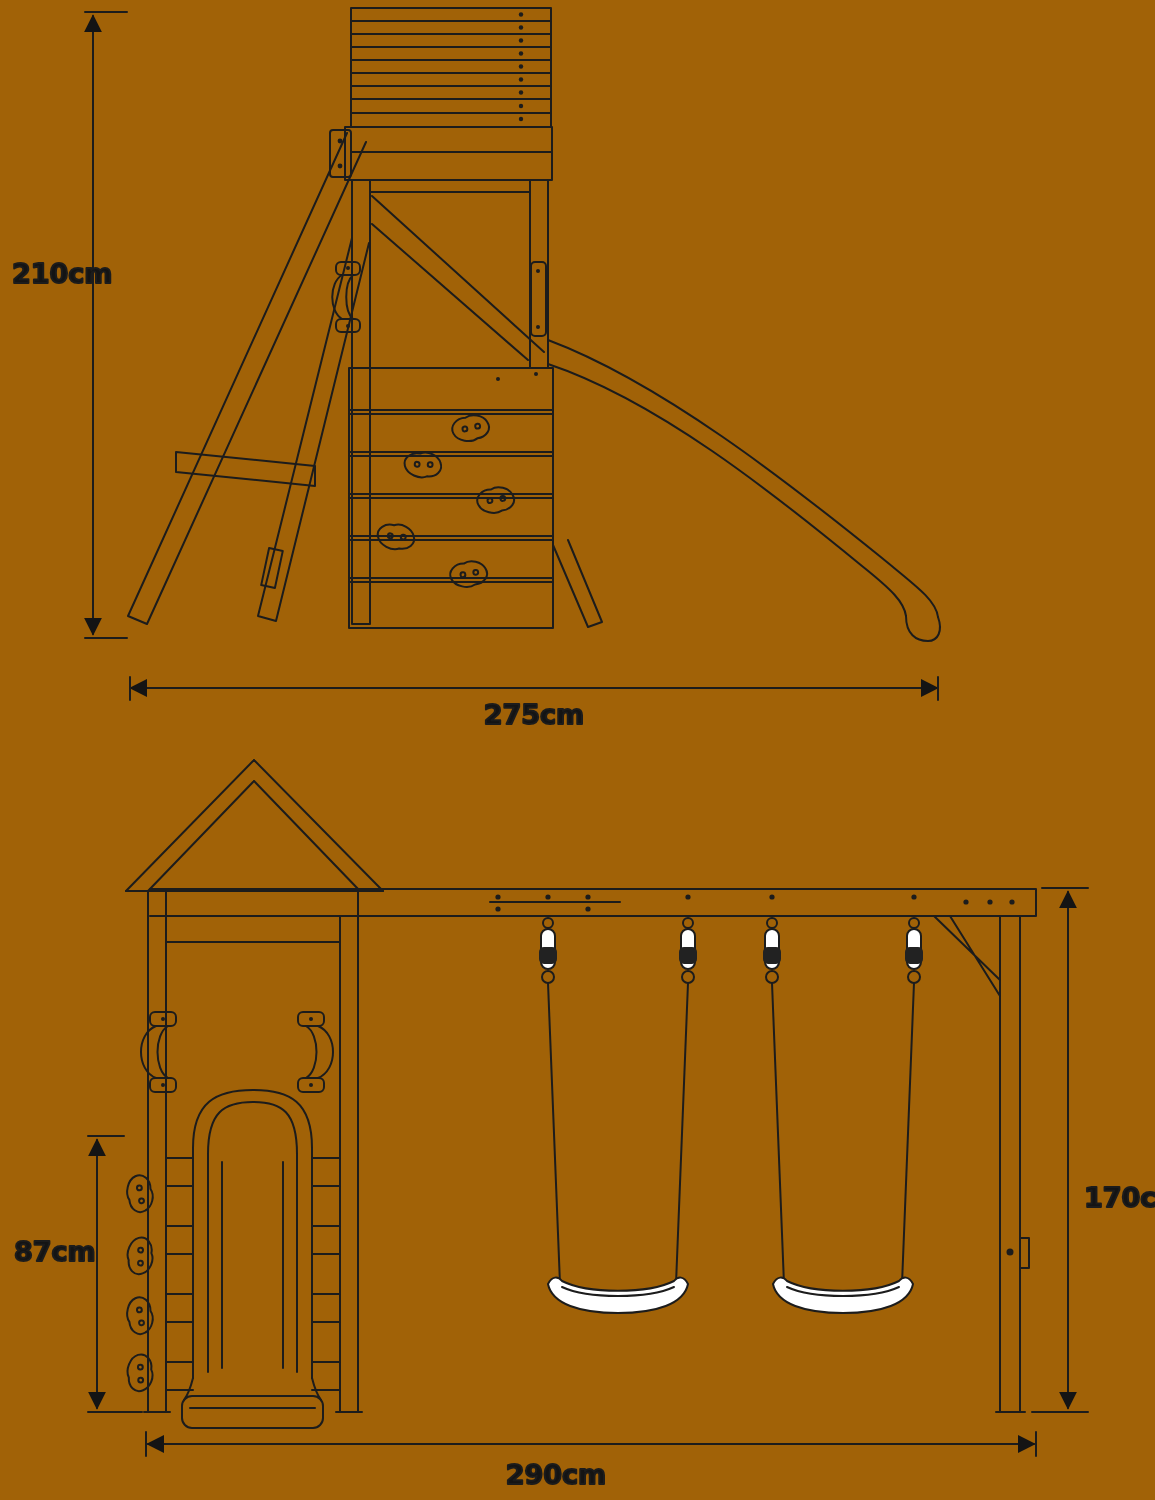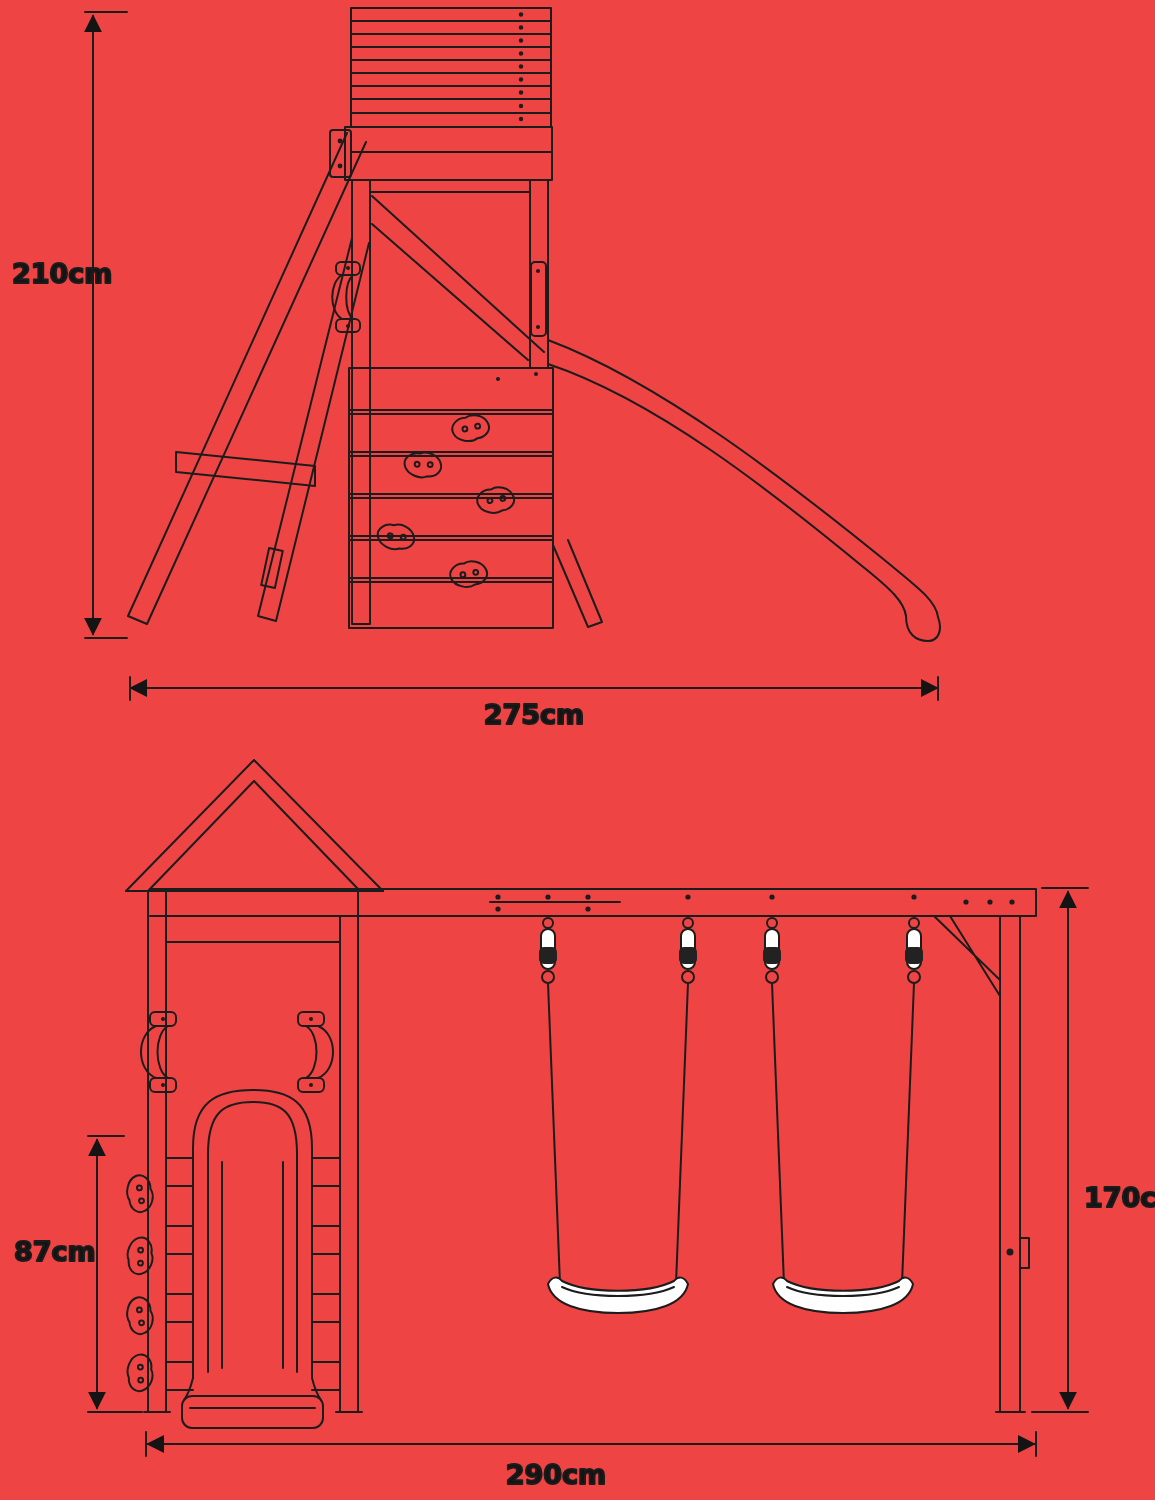--- a/index.html
+++ b/index.html
@@ -1,16 +1,16 @@
 <!DOCTYPE html>
 <html><head>
 <meta charset="utf-8">
 <style>
   html,body{margin:0;padding:0;background:#fff;}
-  .page{position:relative;width:1155px;height:1500px;background:#ef4444;overflow:hidden;
+  .page{position:relative;width:1155px;height:1500px;background:#a16207;overflow:hidden;
         font-family:"DejaVu Sans", sans-serif;}
   svg{display:block;}
   .dim-label{font-family:"DejaVu Sans", sans-serif;font-weight:700;font-size:27px;fill:#141414;}
 </style>
 </head>
 <body>
 
 <div class="page">
 <svg width="1155" height="1500" viewBox="0 0 1155 1500">
   <defs>

